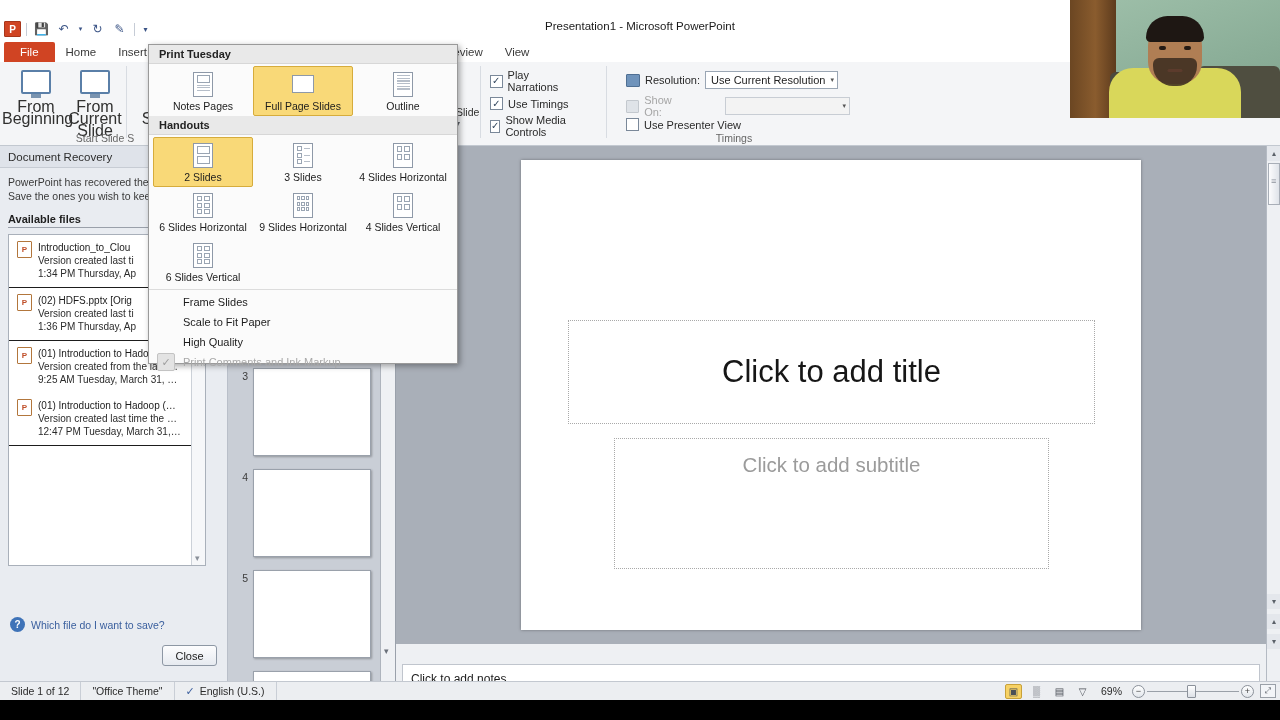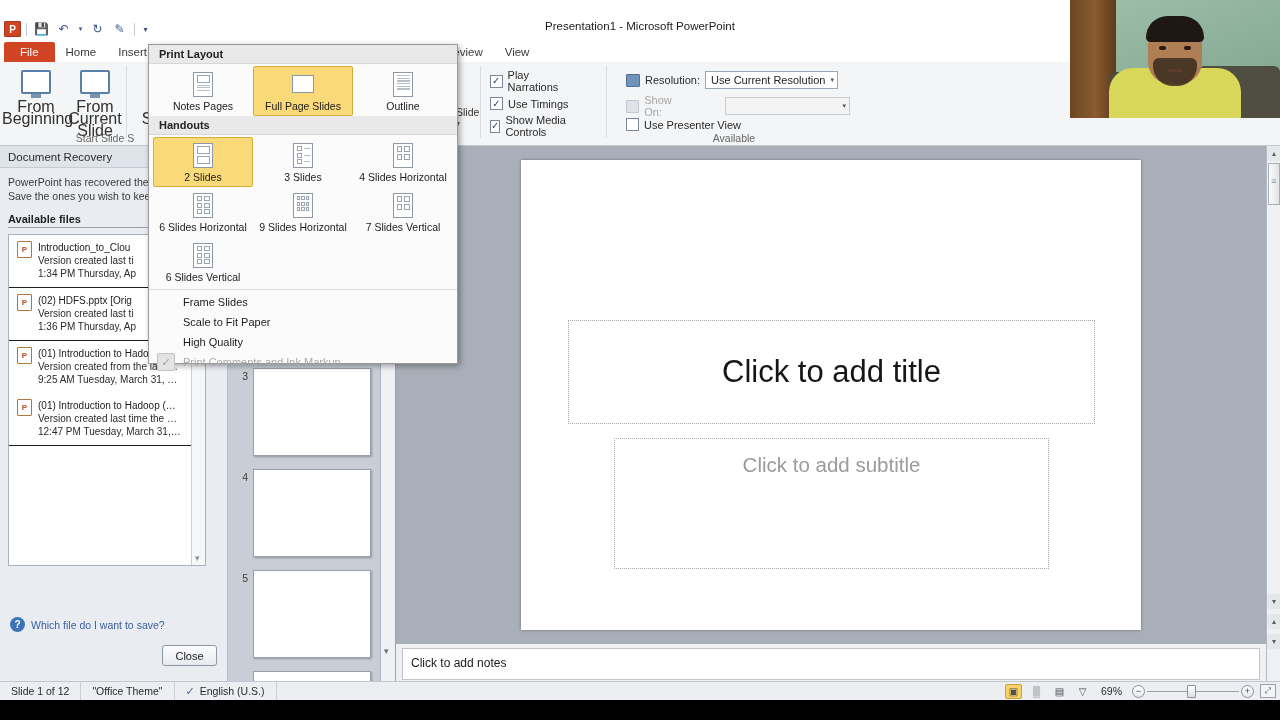--- a/index.html
+++ b/index.html
@@ -167,21 +167,21 @@
     display:flex; align-items:center; justify-content:center;
   }
   .ph.title { left: 47px; top: 160px; width: 527px; height: 104px; }
   .ph.title span { font-size: 31px; color: #161616; }
   .ph.sub { left: 93px; top: 278px; width: 435px; height: 131px; align-items: flex-start; padding-top: 14px;}
   .ph.sub span { font-size: 20.5px; color: #9b9b9b; }
 
   
   .notes {
     position: absolute; left: 396px; top: 644px; width: 870px; height: 40px;
-    background: #eef0f3; padding: 4px 6px;
+    background: #eef0f3; padding: 20px 6px;
   }
   .notes-box {
     width: 100%; height: 32px; background: #fff; border: 1px solid #c0c5cd;
     font-size: 12px; color: #1a1a1a; padding: 7px 8px;
   }
 
   
   .vscroll {
     position: absolute; right: 0; top: 146px; width: 14px; height: 538px;
     background: #eef0f3; border-left: 1px solid #b4bac3;
@@ -374,21 +374,21 @@
         <span style="font-size:11px" class="lbl-dim">Show On:</span>
         <span class="combo dim" style="margin-left:31px">
           <span></span>
           <span class="caret">▾</span>
         </span>
       </div>
       <div class="chk-row" style="position:absolute;left:8px;top:56px">
         <span class="chkbox off">✓</span>
         <span>Use Presenter View</span>
       </div>
-      <div class="rgroup-label" style="left:0;width:232px">Available</div>
+      <div class="rgroup-label" style="left:0;width:232px">Timings</div>
     </div>
   </div>
 
   <div class="docrec">
     <div class="docrec-title">Document Recovery</div>
     <div class="docrec-body">
       <div class="docrec-desc">PowerPoint has recovered the f</div>
       <div class="docrec-desc">Save the ones you wish to keep</div>
       <div class="docrec-avail">Available files</div>
 
@@ -504,21 +504,21 @@
           </div>
         <div class="zs-circ">+</div>
       </div>
       <div class="fitbtn">⤢</div>
     </div>
   </div>
 
   <div class="blackbar-bottom"></div>
 
   <div class="menu">
-    <div class="menu-header">Print Layout</div>
+    <div class="menu-header">Print Tuesday</div>
 
     <div class="menu-grid">
       <div class="mi">
         <div class="glyph">
           <div class="pg" style="grid-template-columns:1fr">
             <div class="cell" style="height:8px"></div>
             <div class="ln"></div>
               <div class="ln"></div>
               <div class="ln"></div>
           </div>
@@ -615,21 +615,21 @@
 
       <div class="mi">
         <div class="glyph">
           <div class="pg" style="grid-template-columns:1fr 1fr">
             <div class="cell" style="height:6px"></div>
               <div class="cell" style="height:6px"></div>
             <div class="cell" style="height:6px"></div>
               <div class="cell" style="height:6px"></div>
           </div>
         </div>
-        <div>7 Slides Vertical</div>
+        <div>4 Slides Vertical</div>
       </div>
       <div class="mi">
         <div class="glyph">
           <div class="pg" style="grid-template-columns:1fr 1fr">
             <div class="cell" style="height:5px"></div>
               <div class="cell" style="height:5px"></div>
             <div class="cell" style="height:5px"></div>
               <div class="cell" style="height:5px"></div>
             <div class="cell" style="height:5px"></div>
               <div class="cell" style="height:5px"></div>

